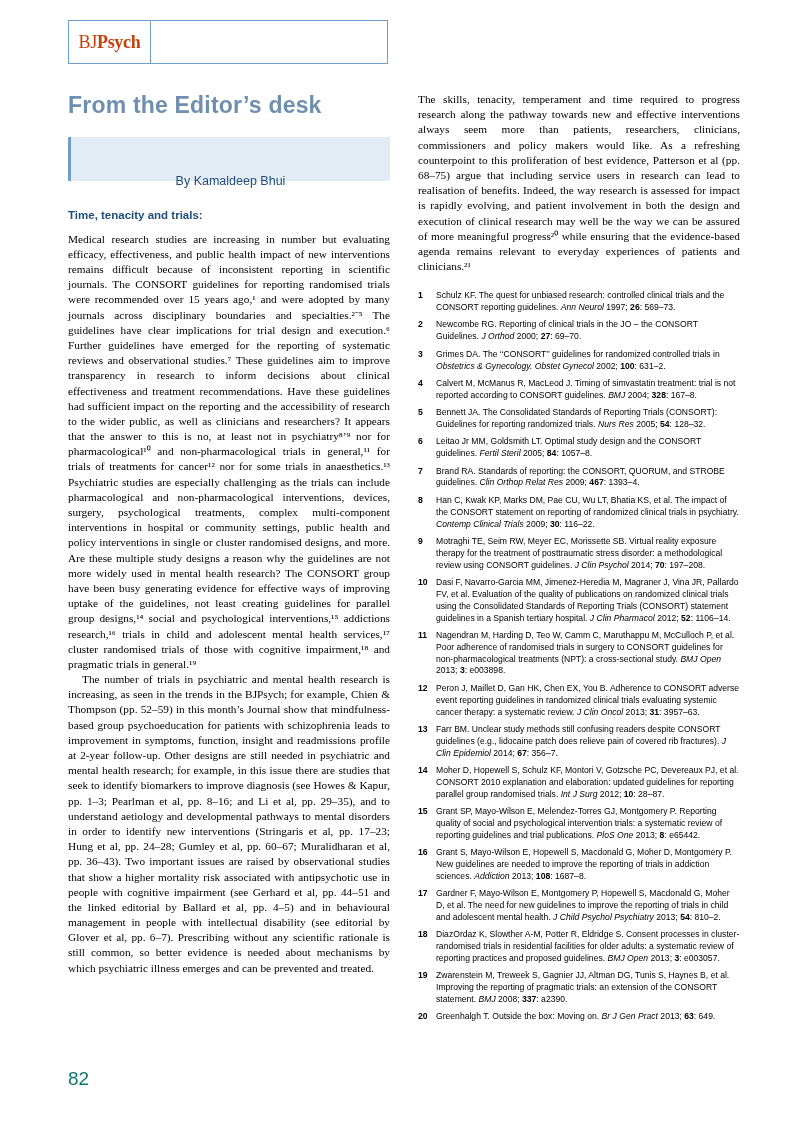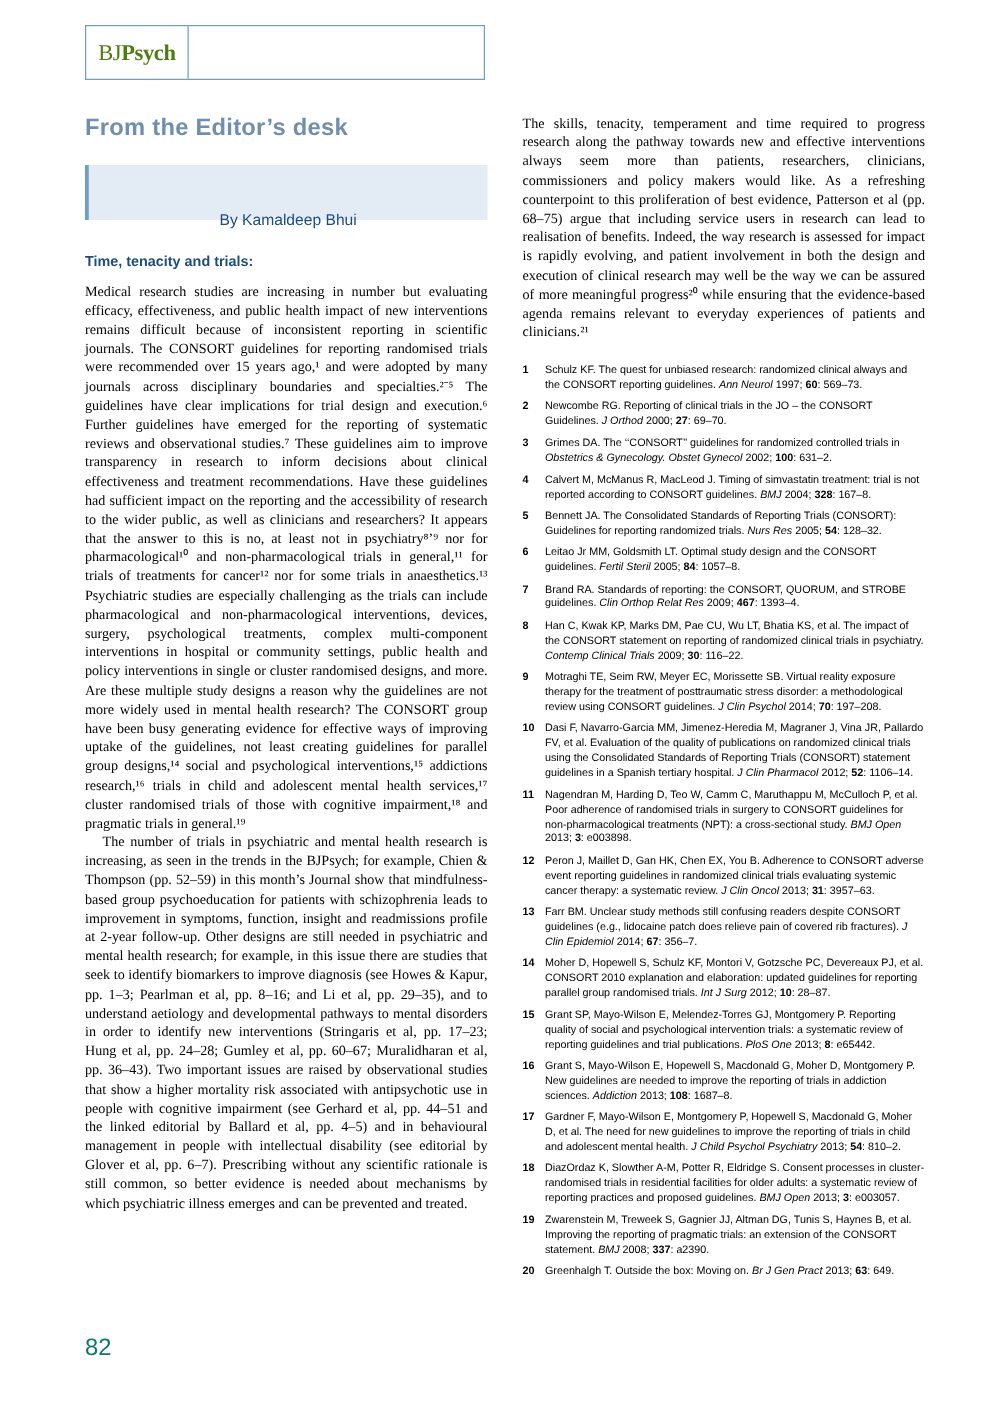--- a/index.html
+++ b/index.html
@@ -39,21 +39,21 @@
     height: 100%;
     display: flex;
     align-items: center;
     justify-content: center;
     border-right: 1px solid #6f9fc8;
     box-sizing: border-box;
   }
   .logo-text {
     font-family: "Liberation Serif", serif;
     font-size: 18px;
-    color: #4d7c0f;
+    color: #c2410c;
     letter-spacing: -0.3px;
   }
   .logo-text .bj { font-weight: normal; }
   .logo-text .psych { font-weight: bold; }
   .masthead-info {
     padding-left: 12px;
     font-family: "Liberation Sans", sans-serif;
     font-size: 8.5px;
     line-height: 1.5;
     color: #4d6a86;
@@ -68,21 +68,21 @@
   }
   .col-right {
     position: absolute;
     left: 418px;
     top: 92px;
     width: 322px;
   }
 
   .article-title {
     font-family: "Liberation Sans", sans-serif;
-    font-size: 19px;
+    font-size: 23px;
     font-weight: bold;
     color: #6f8fae;
     margin: 0 0 18px 0;
     letter-spacing: 0.2px;
   }
 
   .author-bar {
     background: #e3ecf4;
     border-left: 3px solid #6f9fc8;
     height: 44px;
@@ -180,21 +180,21 @@
     <p class="body">Medical research studies are increasing in number but evaluating efficacy, effectiveness, and public health impact of new interventions remains difficult because of inconsistent reporting in scientific journals. The CONSORT guidelines for reporting randomised trials were recommended over 15 years ago,¹ and were adopted by many journals across disciplinary boundaries and specialties.²⁻⁵ The guidelines have clear implications for trial design and execution.⁶ Further guidelines have emerged for the reporting of systematic reviews and observational studies.⁷ These guidelines aim to improve transparency in research to inform decisions about clinical effectiveness and treatment recommendations. Have these guidelines had sufficient impact on the reporting and the accessibility of research to the wider public, as well as clinicians and researchers? It appears that the answer to this is no, at least not in psychiatry⁸’⁹ nor for pharmacological¹⁰ and non-pharmacological trials in general,¹¹ for trials of treatments for cancer¹² nor for some trials in anaesthetics.¹³ Psychiatric studies are especially challenging as the trials can include pharmacological and non-pharmacological interventions, devices, surgery, psychological treatments, complex multi-component interventions in hospital or community settings, public health and policy interventions in single or cluster randomised designs, and more. Are these multiple study designs a reason why the guidelines are not more widely used in mental health research? The CONSORT group have been busy generating evidence for effective ways of improving uptake of the guidelines, not least creating guidelines for parallel group designs,¹⁴ social and psychological interventions,¹⁵ addictions research,¹⁶ trials in child and adolescent mental health services,¹⁷ cluster randomised trials of those with cognitive impairment,¹⁸ and pragmatic trials in general.¹⁹</p>
     <p class="body">The number of trials in psychiatric and mental health research is increasing, as seen in the trends in the BJPsych; for example, Chien &amp; Thompson (pp. 52–59) in this month’s Journal show that mindfulness-based group psychoeducation for patients with schizophrenia leads to improvement in symptoms, function, insight and readmissions profile at 2-year follow-up. Other designs are still needed in psychiatric and mental health research; for example, in this issue there are studies that seek to identify biomarkers to improve diagnosis (see Howes &amp; Kapur, pp. 1–3; Pearlman et al, pp. 8–16; and Li et al, pp. 29–35), and to understand aetiology and developmental pathways to mental disorders in order to identify new interventions (Stringaris et al, pp. 17–23; Hung et al, pp. 24–28; Gumley et al, pp. 60–67; Muralidharan et al, pp. 36–43). Two important issues are raised by observational studies that show a higher mortality risk associated with antipsychotic use in people with cognitive impairment (see Gerhard et al, pp. 44–51 and the linked editorial by Ballard et al, pp. 4–5) and in behavioural management in people with intellectual disability (see editorial by Glover et al, pp. 6–7). Prescribing without any scientific rationale is still common, so better evidence is needed about mechanisms by which psychiatric illness emerges and can be prevented and treated.</p>
 
   </div>
 
   <div class="col-right">
 
     <p class="body">The skills, tenacity, temperament and time required to progress research along the pathway towards new and effective interventions always seem more than patients, researchers, clinicians, commissioners and policy makers would like. As a refreshing counterpoint to this proliferation of best evidence, Patterson et al (pp. 68–75) argue that including service users in research can lead to realisation of benefits. Indeed, the way research is assessed for impact is rapidly evolving, and patient involvement in both the design and execution of clinical research may well be the way we can be assured of more meaningful progress²⁰ while ensuring that the evidence-based agenda remains relevant to everyday experiences of patients and clinicians.²¹</p>
 
     <ol class="ref-list" id="reference-list">
-        <li class="ref"><span class="num">1</span><span>Schulz KF. The quest for unbiased research: randomized clinical always and the CONSORT reporting guidelines. </span><i>Ann Neurol</i><span> 1997; </span><b>60</b><span>: 569–73.</span></li>
+        <li class="ref"><span class="num">1</span><span>Schulz KF. The quest for unbiased research: controlled clinical trials and the CONSORT reporting guidelines. </span><i>Ann Neurol</i><span> 1997; </span><b>26</b><span>: 569–73.</span></li>
         <li class="ref"><span class="num">2</span><span>Newcombe RG. Reporting of clinical trials in the JO – the CONSORT Guidelines. </span><i>J Orthod</i><span> 2000; </span><b>27</b><span>: 69–70.</span></li>
         <li class="ref"><span class="num">3</span><span>Grimes DA. The ‘‘CONSORT’’ guidelines for randomized controlled trials in </span><i>Obstetrics &amp; Gynecology. Obstet Gynecol</i><span> 2002; </span><b>100</b><span>: 631–2.</span></li>
         <li class="ref"><span class="num">4</span><span>Calvert M, McManus R, MacLeod J. Timing of simvastatin treatment: trial is not reported according to CONSORT guidelines. </span><i>BMJ</i><span> 2004; </span><b>328</b><span>: 167–8.</span></li>
         <li class="ref"><span class="num">5</span><span>Bennett JA. The Consolidated Standards of Reporting Trials (CONSORT): Guidelines for reporting randomized trials. </span><i>Nurs Res</i><span> 2005; </span><b>54</b><span>: 128–32.</span></li>
         <li class="ref"><span class="num">6</span><span>Leitao Jr MM, Goldsmith LT. Optimal study design and the CONSORT guidelines. </span><i>Fertil Steril</i><span> 2005; </span><b>84</b><span>: 1057–8.</span></li>
         <li class="ref"><span class="num">7</span><span>Brand RA. Standards of reporting: the CONSORT, QUORUM, and STROBE guidelines. </span><i>Clin Orthop Relat Res</i><span> 2009; </span><b>467</b><span>: 1393–4.</span></li>
         <li class="ref"><span class="num">8</span><span>Han C, Kwak KP, Marks DM, Pae CU, Wu LT, Bhatia KS, et al. The impact of the CONSORT statement on reporting of randomized clinical trials in psychiatry. </span><i>Contemp Clinical Trials</i><span> 2009; </span><b>30</b><span>: 116–22.</span></li>
         <li class="ref"><span class="num">9</span><span>Motraghi TE, Seim RW, Meyer EC, Morissette SB. Virtual reality exposure therapy for the treatment of posttraumatic stress disorder: a methodological review using CONSORT guidelines. </span><i>J Clin Psychol</i><span> 2014; </span><b>70</b><span>: 197–208.</span></li>
         <li class="ref"><span class="num">10</span><span>Dasi F, Navarro-Garcia MM, Jimenez-Heredia M, Magraner J, Vina JR, Pallardo FV, et al. Evaluation of the quality of publications on randomized clinical trials using the Consolidated Standards of Reporting Trials (CONSORT) statement guidelines in a Spanish tertiary hospital. </span><i>J Clin Pharmacol</i><span> 2012; </span><b>52</b><span>: 1106–14.</span></li>
         <li class="ref"><span class="num">11</span><span>Nagendran M, Harding D, Teo W, Camm C, Maruthappu M, McCulloch P, et al. Poor adherence of randomised trials in surgery to CONSORT guidelines for non-pharmacological treatments (NPT): a cross-sectional study. </span><i>BMJ Open</i><span> 2013; </span><b>3</b><span>: e003898.</span></li>

